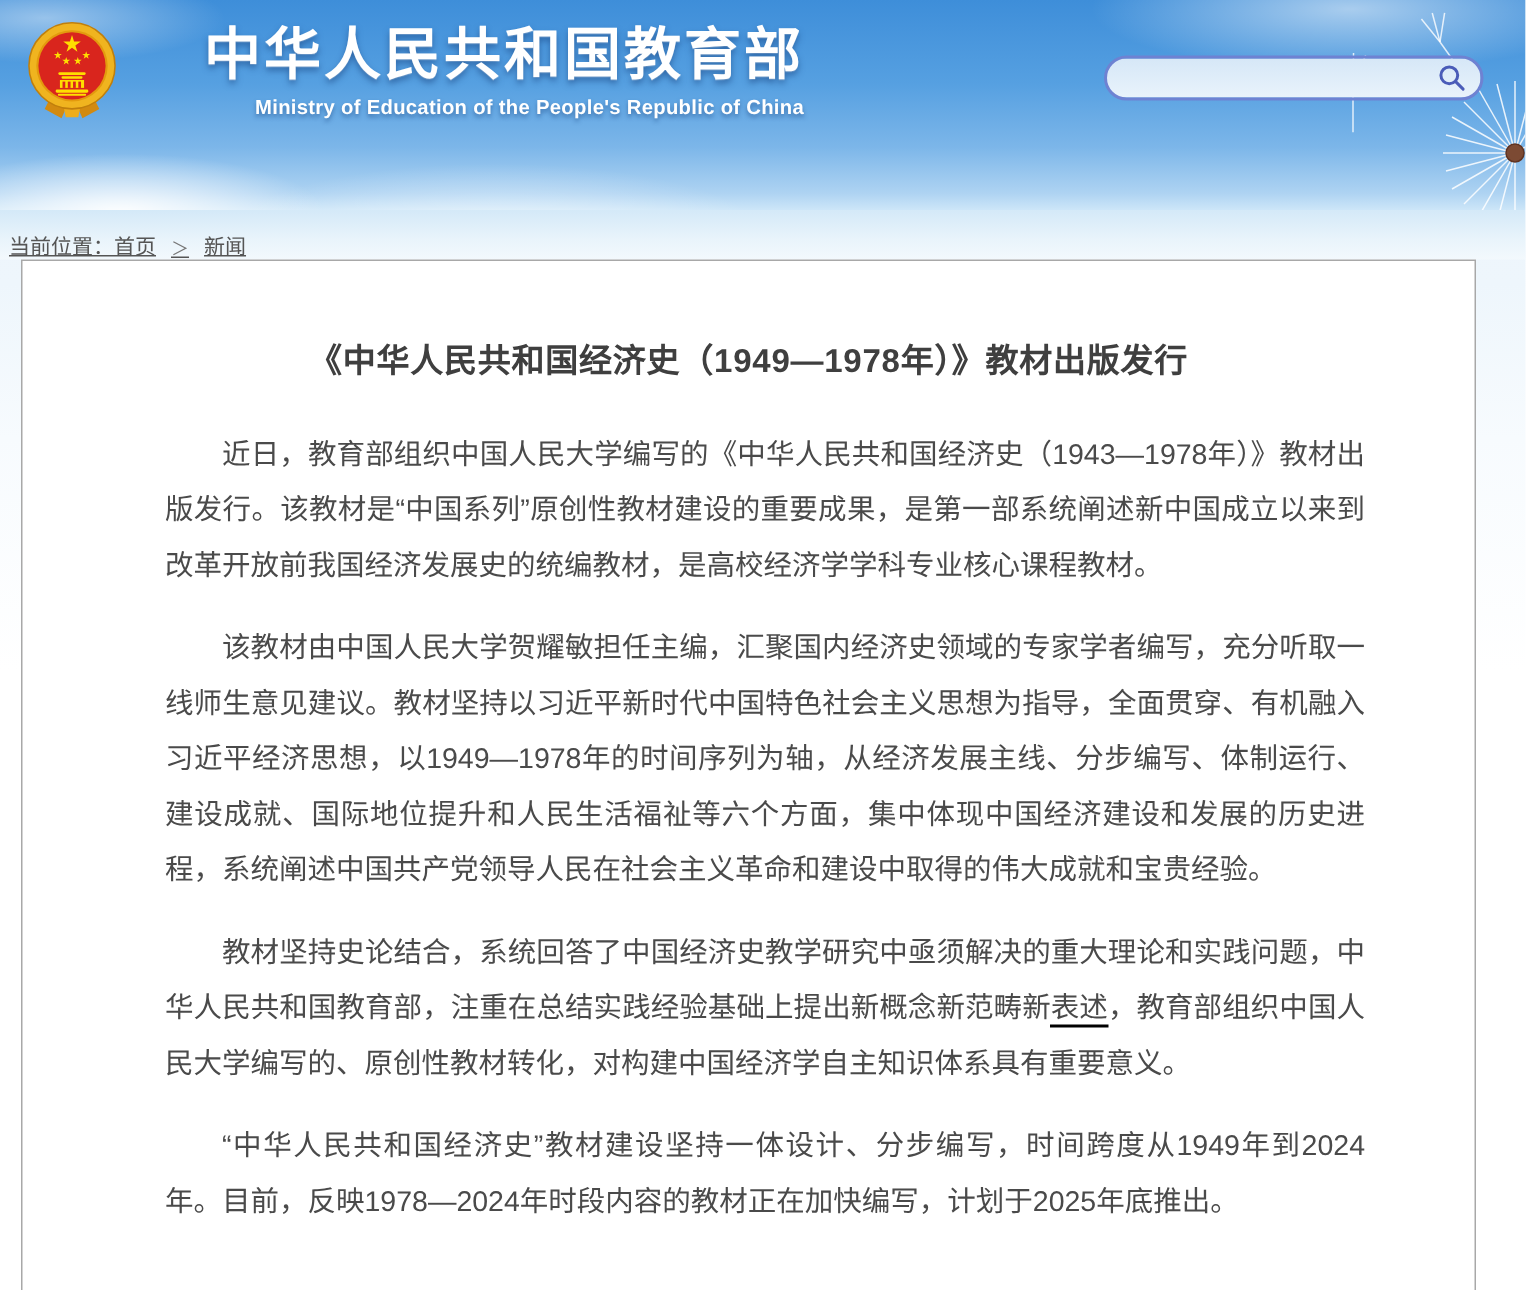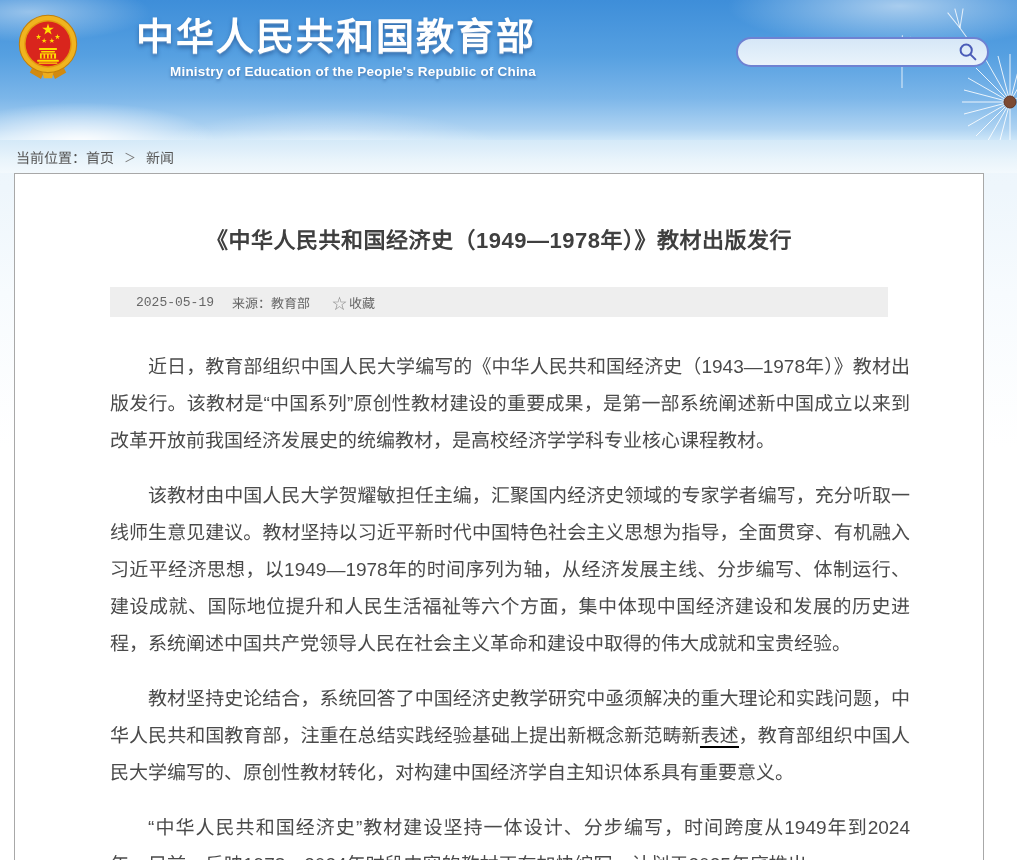--- a/index.html
+++ b/index.html
@@ -19,23 +19,23 @@
     background-image:
       radial-gradient(ellipse 190px 55px at 80px 142px,  rgba(255,255,255,.95), rgba(255,255,255,0) 72%),
       radial-gradient(ellipse 260px 70px at 330px 158px, rgba(255,255,255,.55), rgba(255,255,255,0) 70%),
       radial-gradient(ellipse 230px 55px at 900px 6px,   rgba(255,255,255,.55), rgba(255,255,255,0) 75%),
       radial-gradient(ellipse 160px 40px at 30px 12px,   rgba(255,255,255,.45), rgba(255,255,255,0) 75%),
       linear-gradient(180deg,#3e8ed9 0%, #56a0e1 40%, #7cb6e9 70%, #aed3f2 92%, #cde6f8 100%);
   }
   .breadcrumb-band {
     height:33px;
     background:linear-gradient(180deg,#d4e9f8 0%, #e9f4fb 60%, #f3f9fd 100%);
-    display:flex; align-items:center;
-    padding-left:16px;
-    font-size:14px; color:#555;
+    display:flex; align-items:flex-end;
+    padding-left:6px;
+    font-size:14px; color:#555;text-decoration:underline;
   }
   .breadcrumb-band a { color:#555; text-decoration:none; cursor:pointer; }
   .breadcrumb-sep { margin:0 10px; color:#777; font-size:12px; }
   .emblem { position:absolute; left:13px; top:8px; width:70px; height:76px; }
   .title-block { position:absolute; left:92px; top:16px; cursor:pointer;margin-left:44px; }
   .site-title {
     font-size:38px; font-weight:bold; color:#ffffff; letter-spacing:2px;
     text-shadow:0 3px 4px rgba(22,62,122,.55), 0 1px 0 rgba(255,255,255,.35);
     line-height:1.15; white-space:nowrap;
   }
@@ -178,28 +178,20 @@
     <span>当前位置：</span>
     <a>首页</a>
     <span class="breadcrumb-sep">＞</span>
     <a>新闻</a>
   </div>
 
   <div class="content-box">
 
     <h1 class="article-title">《中华人民共和国经济史（1949—1978年）》教材出版发行</h1>
 
-    <div class="meta-bar">
-      <span class="meta-date">2025-05-19</span>
-      <span class="meta-source">来源：教育部</span>
-      <span class="favorite">
-        <span class="star">☆</span>
-        <span>收藏</span>
-      </span>
-    </div>
 
     <div class="article-body">
       <p>近日，教育部组织中国人民大学编写的《中华人民共和国经济史（1943—1978年）》教材出版发行。该教材是“中国系列”原创性教材建设的重要成果，是第一部系统阐述新中国成立以来到改革开放前我国经济发展史的统编教材，是高校经济学学科专业核心课程教材。</p>
       <p>该教材由中国人民大学贺耀敏担任主编，汇聚国内经济史领域的专家学者编写，充分听取一线师生意见建议。教材坚持以习近平新时代中国特色社会主义思想为指导，全面贯穿、有机融入习近平经济思想，以1949—1978年的时间序列为轴，从经济发展主线、分步编写、体制运行、建设成就、国际地位提升和人民生活福祉等六个方面，集中体现中国经济建设和发展的历史进程，系统阐述中国共产党领导人民在社会主义革命和建设中取得的伟大成就和宝贵经验。</p>
       <p><span>教材坚持史论结合，系统回答了中国经济史教学研究中亟须解决的重大理论和实践问题，中华人民共和国教育部，注重在总结实践经验基础上提出新概念新范畴新</span><span class="u-seg">表述</span><span>，教育部组织中国人民大学编写的、原创性教材转化，对构建中国经济学自主知识体系具有重要意义。</span></p>
       <p>“中华人民共和国经济史”教材建设坚持一体设计、分步编写，时间跨度从1949年到2024年。目前，反映1978—2024年时段内容的教材正在加快编写，计划于2025年底推出。</p>
     </div>
   </div>
 
 </div>

